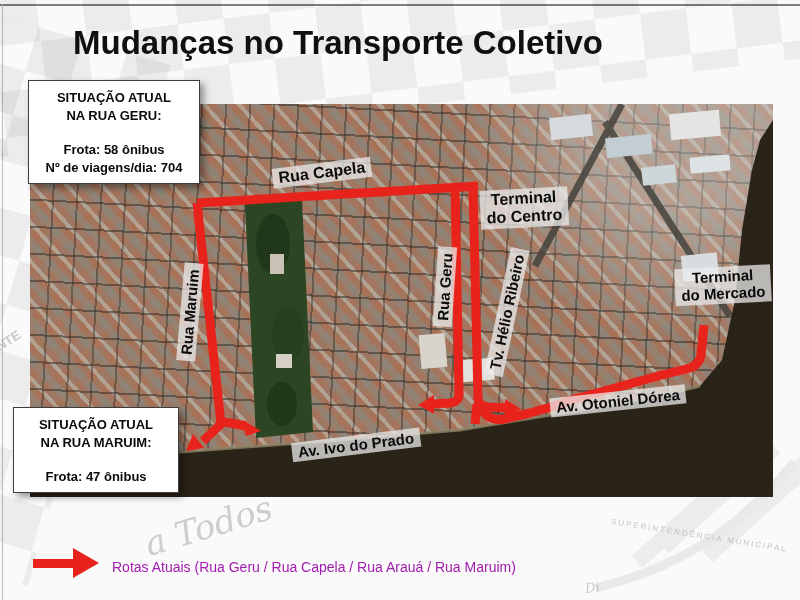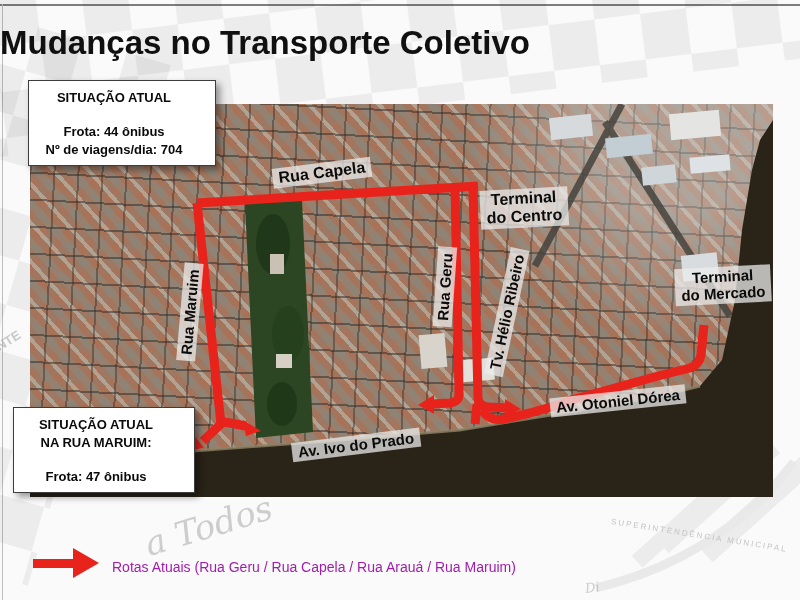--- a/index.html
+++ b/index.html
@@ -22,21 +22,21 @@
   .arc-text{position:absolute;left:610px;top:531px;transform:rotate(9deg);font-size:8px;
             letter-spacing:2px;color:#c4c4c4;white-space:nowrap;z-index:0;}
   .wm-script{position:absolute;left:142px;top:500px;width:170px;transform:rotate(-17deg);
              font-family:"DejaVu Serif",serif;font-style:italic;font-size:34px;color:rgba(150,150,150,0.45);
              white-space:nowrap;z-index:0;}
   .wm-left-frag{position:absolute;left:-8px;top:334px;transform:rotate(-33deg);font-weight:bold;
                 font-size:13px;color:rgba(160,160,160,0.55);z-index:0;}
   .wm-di{position:absolute;left:585px;top:580px;font-family:"DejaVu Serif",serif;font-style:italic;
          font-size:13px;color:rgba(160,160,160,0.5);transform:rotate(-8deg);z-index:0;}
 
-  .title{position:absolute;left:0;top:24px;width:676px;margin:0;text-align:left;
+  .title{position:absolute;left:0;top:24px;width:676px;margin:0;text-align:center;
          font-size:33px;font-weight:800;color:#101010;letter-spacing:0px;z-index:2;}
 
   
   .map{position:absolute;left:30px;top:104px;width:743px;height:393px;overflow:hidden;
        background:#968a7c;z-index:1;}
   .map-texture{position:absolute;left:-20px;top:-20px;width:790px;height:440px;
     background-color:#97897a;
     background-image:
       radial-gradient(circle at 85% 8%, rgba(215,218,218,0.4) 0 90px, transparent 220px),
       repeating-linear-gradient(3deg,  rgba(44,42,38,0.50) 0 2px, transparent 2px 27px),
@@ -50,21 +50,21 @@
   
   .map-label{position:absolute;transform:translate(-50%,-50%);white-space:nowrap;
              background:rgba(236,236,236,0.74);color:#0b0b0b;font-weight:bold;
              font-size:15px;padding:1px 6px;line-height:1.15;z-index:4;}
   .map-label.two-line{text-align:center;}
   .map-label span{display:block;}
 
   
   .info-box{position:absolute;background:#fff;border:1px solid #3d3d3d;
             box-shadow:4px 4px 7px rgba(0,0,0,0.40);color:#0a0a0a;font-weight:bold;
-            font-size:13px;line-height:18px;text-align:center;z-index:5;padding:8px 20px 6px 4px;}
+            font-size:13px;line-height:18px;text-align:center;z-index:5;padding:8px 4px 6px 4px;}
   .info-box .gap{height:16px;}
   #box-geru{left:28px;top:80px;width:162px;}
   #box-maruim{left:13px;top:407px;width:156px;}
 
   
   .legend-arrow{position:absolute;left:33px;top:548px;width:66px;height:31px;z-index:5;}
   .legend-arrow .shaft{position:absolute;left:0;top:11px;width:42px;height:9px;background:#e8231b;}
   .legend-arrow .head{position:absolute;left:40px;top:0;width:0;height:0;
         border-left:26px solid #e8231b;border-top:15px solid transparent;border-bottom:15px solid transparent;}
   .legend-text{position:absolute;left:112px;top:551px;font-size:14px;color:#a21caf;z-index:5;white-space:nowrap;margin-top:8px;}
@@ -162,22 +162,23 @@
 
     <div class="map-label" style="left:160px;top:208px;transform:translate(-50%,-50%) rotate(-85deg);">Rua Maruim</div>
 
     <div class="map-label" style="left:326px;top:341px;transform:translate(-50%,-50%) rotate(-7deg);">Av. Ivo do Prado</div>
 
     <div class="map-label" style="left:588px;top:297px;transform:translate(-50%,-50%) rotate(-6deg);">Av. Otoniel Dórea</div>
   </div>
 
   <div class="info-box" id="box-geru">
     <div>SITUAÇÃO ATUAL</div>
+    <div>NA RUA GERU:</div>
     <div class="gap"></div>
-    <div>Frota: 44 ônibus</div>
+    <div>Frota: 58 ônibus</div>
     <div>Nº de viagens/dia: 704</div>
   </div>
 
   <div class="info-box" id="box-maruim">
     <div>SITUAÇÃO ATUAL</div>
     <div>NA RUA MARUIM:</div>
     <div class="gap"></div>
     <div>Frota: 47 ônibus</div>
   </div>
 

